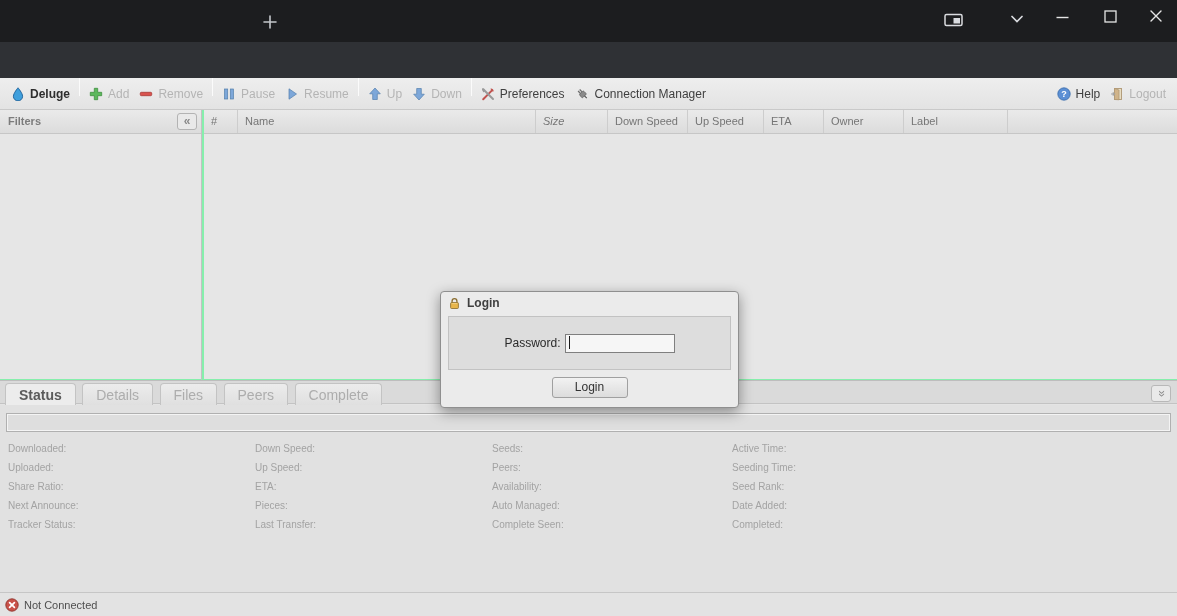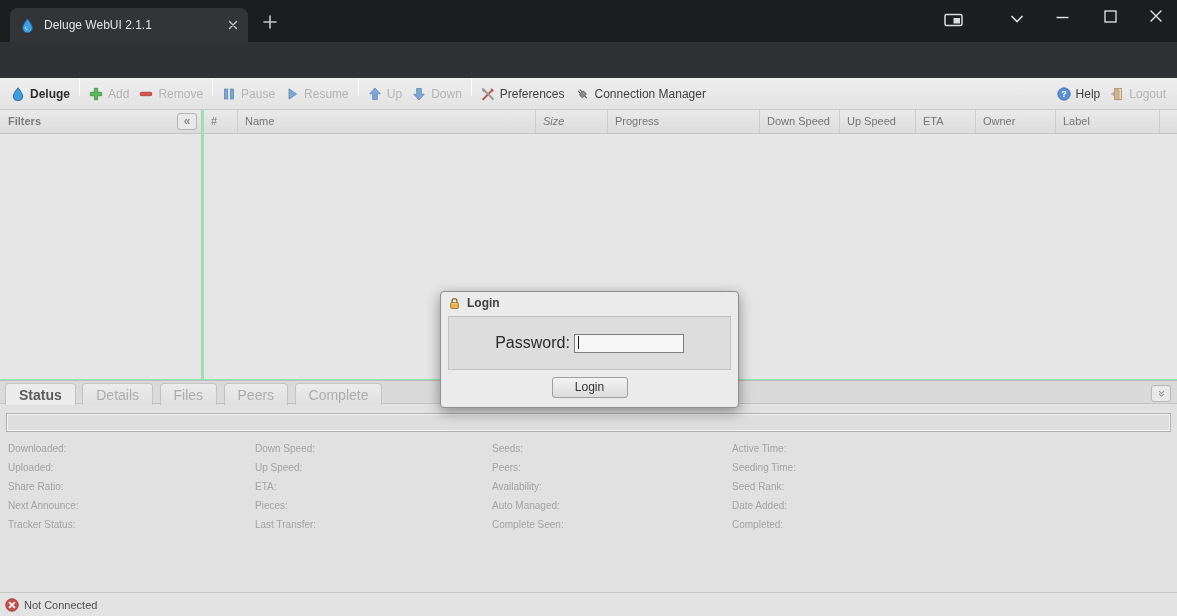--- a/index.html
+++ b/index.html
@@ -78,42 +78,32 @@
                border-top:1px solid #c6c6c6; display:flex; align-items:center; padding-left:5px; gap:5px;
                font-size:11px; color:#4f4f4f; }
 
   
   .dialog { position:absolute; left:440px; top:291px; width:299px; height:117px; background:#ebebeb;
             border:1px solid #8f8f8f; border-radius:4px; box-shadow:0 4px 14px rgba(0,0,0,.4); z-index:20; }
   .dlg-hd { height:22px; display:flex; align-items:center; gap:6px; padding:0 7px; }
   .dlg-title { font-size:12px; font-weight:bold; color:#3f3f3f; }
   .dlg-body { position:absolute; left:7px; right:7px; top:24px; height:54px; background:#dddddd;
               border:1px solid #c2c2c2; display:flex; align-items:center; justify-content:center; }
-  .pw-label { font-size:16px; color:#2a2a2a; margin-right:4px; }
+  .pw-label { font-size:12px; color:#2a2a2a; margin-right:4px; }
   .pw-wrap { position:relative; }
   .pw-input { width:110px; height:19px; border:1px solid #7f7f7f; background:#f6f6f6; font-size:12px; padding:0 3px; }
   .caret { position:absolute; left:4px; top:3px; width:1px; height:13px; background:#1a1a1a; }
   .dlg-btn { position:absolute; left:50%; transform:translateX(-50%); bottom:9px; width:76px; height:21px;
              border:1px solid #a0a0a0; border-radius:3px; background:linear-gradient(#f2f2f2,#dcdcdc);
              font-size:12px; color:#333; text-align:center; line-height:19px; }
 </style>
 </head>
 <body>
 
 <div class="tabstrip">
-  <div class="btab">
-    <svg width="15" height="15" viewBox="0 0 14 14">
-      <path d="M7 0.8 C7 0.8 2.4 6.2 2.4 9.3 a4.6 4.6 0 0 0 9.2 0 C11.6 6.2 7 0.8 7 0.8 Z" fill="#3f9fdc" stroke="#1b5d96" stroke-width="0.9"></path>
-      <path d="M5 8.5 a2.2 2.2 0 0 0 1.6 2.4" stroke="#bfe2f7" stroke-width="1" fill="none" stroke-linecap="round"></path>
-    </svg>
-    <span class="btab-title">Deluge WebUI 2.1.1</span>
-    <svg width="10" height="10" viewBox="0 0 10 10">
-      <path d="M1.5 1.5 L8.5 8.5 M8.5 1.5 L1.5 8.5" stroke="#c4c7cb" stroke-width="1.4" stroke-linecap="round"></path>
-    </svg>
-  </div>
   <svg class="newtab" viewBox="0 0 18 18">
     <path d="M9 3 V15 M3 9 H15" stroke="#c4c7cb" stroke-width="1.6" stroke-linecap="round"></path>
   </svg>
   <svg class="tsicon" style="left:944px;" width="20" height="16" viewBox="0 0 20 16">
     <rect x="1" y="2.5" width="17" height="11" rx="1.5" fill="none" stroke="#dadce0" stroke-width="1.5"></rect>
     <rect x="9.5" y="6" width="6.5" height="5.5" fill="#dadce0"></rect>
   </svg>
   <svg class="tsicon" style="left:1010px;top:14px;" width="14" height="10" viewBox="0 0 14 10">
     <path d="M2 2.5 L7 7.5 L12 2.5" fill="none" stroke="#dadce0" stroke-width="1.7" stroke-linecap="round"></path>
   </svg>
@@ -276,21 +266,20 @@
       <span>Filters</span>
       <div class="collapse-btn"><span>«</span></div>
     </div>
     <div class="filters-body"></div>
   </div>
   <div class="grid">
     <div class="grid-hd">
       <div class="gcell gc0">#</div>
       <div class="gcell gc1">Name</div>
       <div class="gcell gc2">Size</div>
-      <div class="gcell gc3">Progress</div>
       <div class="gcell gc4">Down Speed</div>
       <div class="gcell gc5">Up Speed</div>
       <div class="gcell gc6">ETA</div>
       <div class="gcell gc8">Owner</div>
       <div class="gcell gc9">Label</div>
       <div class="gcell gfill"></div>
     </div>
     <div class="grid-body"></div>
   </div>
 </div>

